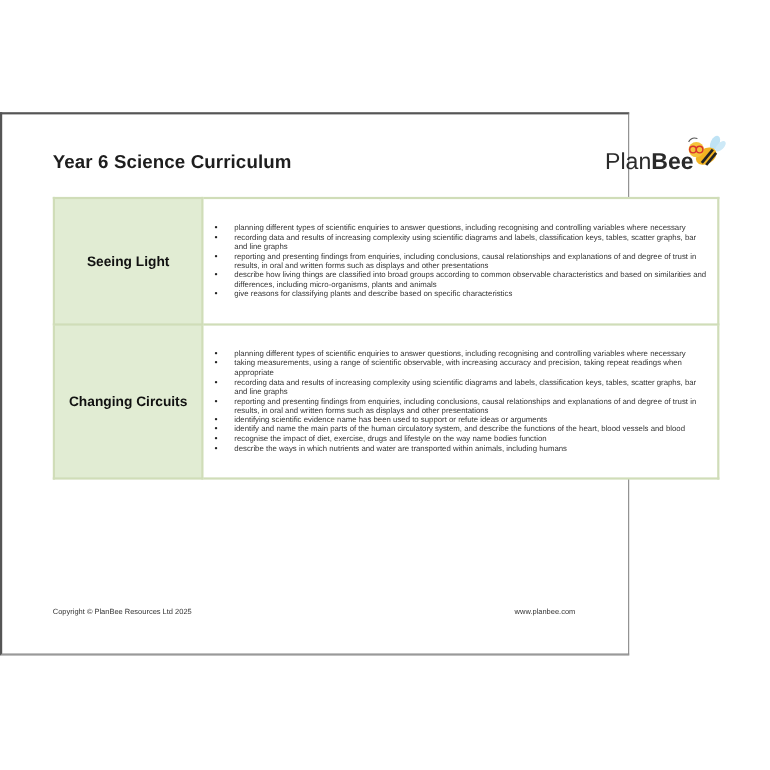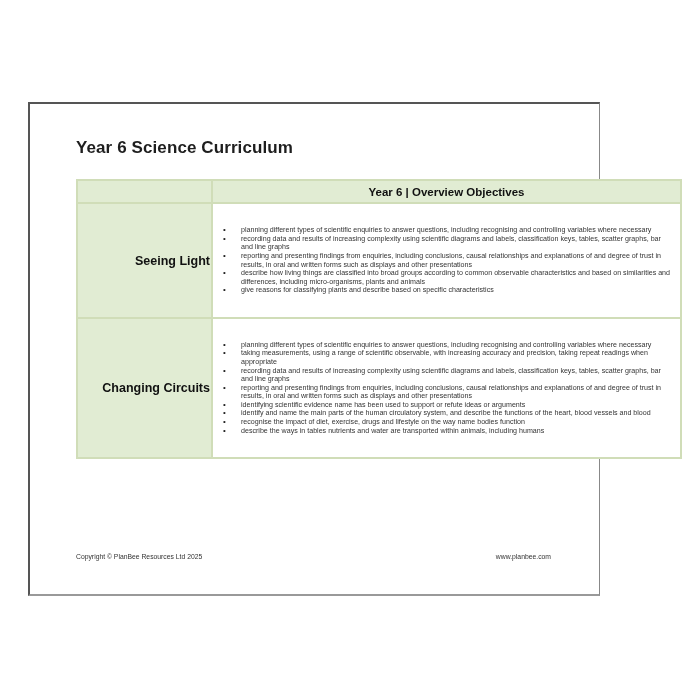--- a/index.html
+++ b/index.html
@@ -1,53 +1,63 @@
 <!DOCTYPE html>
 <html><head>
 <meta charset="utf-8">
 <style>
   html, body { margin: 0; padding: 0; background: #ffffff; }
   body { width: 700px; height: 700px; position: relative; overflow: hidden;
          font-family: "Liberation Sans", sans-serif; color: #222; }
   .page { position: absolute; left: 0; top: 102px; width: 572px; height: 494px;
           border-top: 2px solid #555; border-left: 2px solid #555; border-right: 1px solid #888;
-          border-bottom: 2px solid #999; background: #fff; box-sizing: border-box; margin-left: 28px; }
+          border-bottom: 2px solid #999; background: #fff; box-sizing: border-box; }
   .title { position: absolute; left: 46px; top: 34px; font-size: 17px; font-weight: bold;
            color: #1e1e1e; letter-spacing: 0.1px; }
   .logo { position: absolute; left: 548px; top: 26px; width: 110px; height: 40px; }
   .logo-text { position: absolute; left: 0; top: 6px; font-size: 21px; color: #2a2a2a; }
   .logo-text b { font-weight: bold; }
   .bee { position: absolute; left: 70px; top: -8px; width: 40px; height: 34px; }
   table.obj { position: absolute; left: 46px; top: 75px; width: 606px; border-collapse: collapse; }
   table.obj td, table.obj th { border: 2px solid #d0ddb8; }
   th.head-blank { background: #e1ecd3; width: 131px; height: 19px; }
   th.head { background: #e1ecd3; font-size: 11.5px; font-weight: bold; color: #111; text-align: center; height: 19px; padding: 0; }
-  td.topic { background: #e1ecd3; width: 131px; text-align: right; font-size: 12.5px; font-weight: bold; color: #111; }
+  td.topic { background: #e1ecd3; width: 131px; text-align: center; font-size: 12.5px; font-weight: bold; color: #111; }
   td.items { background: #fff; padding: 0 6px 0 10px; vertical-align: middle; border-radius: 10px; }
   ul { margin: 0; padding: 0; list-style: none; }
   li { position: relative; padding-left: 18px; font-size: 7.1px; line-height: 8.6px; color: #333; }
   li::before { content: "•"; position: absolute; left: 0; top: 0; font-size: 8px; color: #222; }
   .row1 td { height: 111px; }
   .row2 td { height: 136px; }
   .footer-left { position: absolute; left: 46px; top: 449px; font-size: 6.8px; color: #333; }
   .footer-right { position: absolute; right: 48px; top: 449px; font-size: 6.8px; color: #333; }
 </style>
 </head>
 <body>
 
 <div class="page">
   <div class="title">Year 6 Science Curriculum</div>
 
+  <div class="logo">
+    <span class="logo-text"><span>Plan</span><b>Bee</b></span>
+    <svg class="bee" viewBox="0 0 40 34">
+      <ellipse cx="30" cy="8" rx="4" ry="7" fill="#bfe3f5" transform="rotate(25 30 8)"></ellipse>
+      <ellipse cx="35" cy="11" rx="3" ry="6" fill="#cde9f7" transform="rotate(45 35 11)"></ellipse>
+      <ellipse cx="22" cy="20" rx="10" ry="7" fill="#f2b321" transform="rotate(-30 22 20)"></ellipse>
+      <path d="M18 26 L28 14" stroke="#222" stroke-width="2.5"></path>
+      <path d="M22 28 L31 17" stroke="#222" stroke-width="2.5"></path>
+      <circle cx="13" cy="14" r="7" fill="#f5c33a"></circle>
+      <circle cx="10" cy="14" r="3" fill="none" stroke="#d9342b" stroke-width="1.3"></circle>
+      <circle cx="16" cy="14" r="3" fill="none" stroke="#d9342b" stroke-width="1.3"></circle>
+      <path d="M6 7 Q9 2 14 4" stroke="#555" stroke-width="1" fill="none"></path>
+    </svg>
+  </div>
 
   <table class="obj">
     <tbody>
-        <tr>
-      <th class="head-blank"></th>
-      <th class="head">Year 6 | Overview Objectives</th>
-    </tr>
     <tr class="row1">
       <td class="topic">Seeing Light</td>
       <td class="items">
         <ul>
           <li>planning different types of scientific enquiries to answer questions, including recognising and controlling variables where necessary</li>
           <li>recording data and results of increasing complexity using scientific diagrams and labels, classification keys, tables, scatter graphs, bar and line graphs</li>
           <li>reporting and presenting findings from enquiries, including conclusions, causal relationships and explanations of and degree of trust in results, in oral and written forms such as displays and other presentations</li>
           <li>describe how living things are classified into broad groups according to common observable characteristics and based on similarities and differences, including micro-organisms, plants and animals</li>
           <li>give reasons for classifying plants and describe based on specific characteristics</li>
         </ul>
@@ -57,21 +67,21 @@
       <td class="topic">Changing Circuits</td>
       <td class="items">
         <ul>
           <li>planning different types of scientific enquiries to answer questions, including recognising and controlling variables where necessary</li>
           <li>taking measurements, using a range of scientific observable, with increasing accuracy and precision, taking repeat readings when appropriate</li>
           <li>recording data and results of increasing complexity using scientific diagrams and labels, classification keys, tables, scatter graphs, bar and line graphs</li>
           <li>reporting and presenting findings from enquiries, including conclusions, causal relationships and explanations of and degree of trust in results, in oral and written forms such as displays and other presentations</li>
           <li>identifying scientific evidence name has been used to support or refute ideas or arguments</li>
           <li>identify and name the main parts of the human circulatory system, and describe the functions of the heart, blood vessels and blood</li>
           <li>recognise the impact of diet, exercise, drugs and lifestyle on the way name bodies function</li>
-          <li>describe the ways in tables nutrients and water are transported within animals, including humans</li>
+          <li>describe the ways in which nutrients and water are transported within animals, including humans</li>
         </ul>
       </td>
     </tr>
   </tbody>
     </table>
 
   <div class="footer-left">Copyright © PlanBee Resources Ltd 2025</div>
   <div class="footer-right">www.planbee.com</div>
 </div>
 

